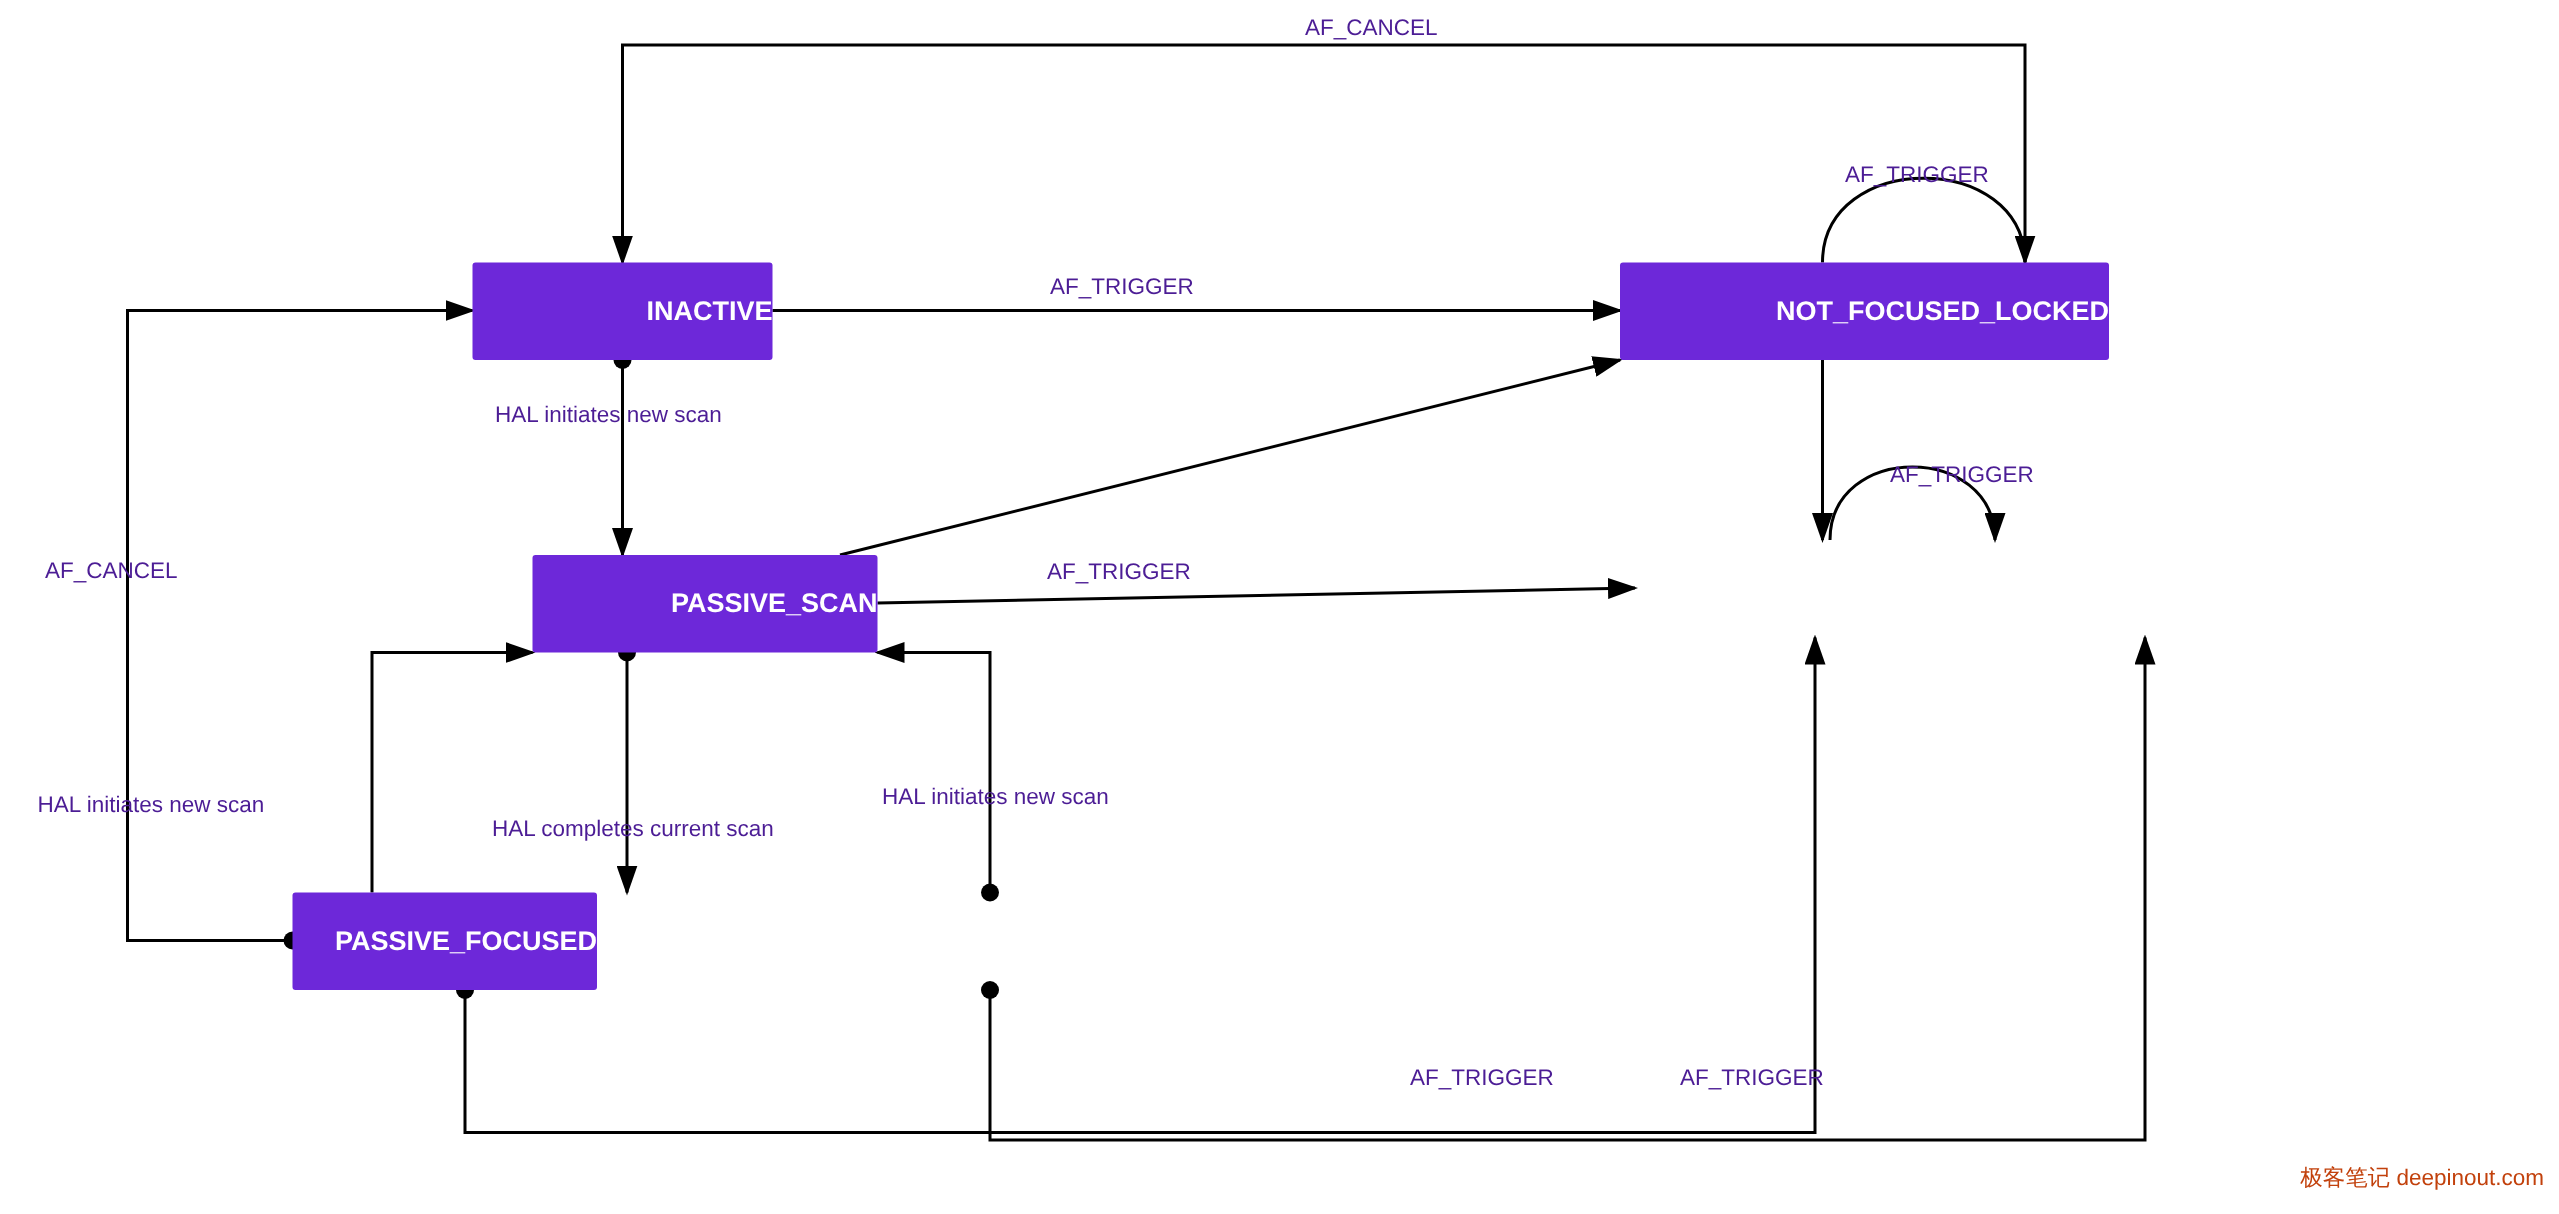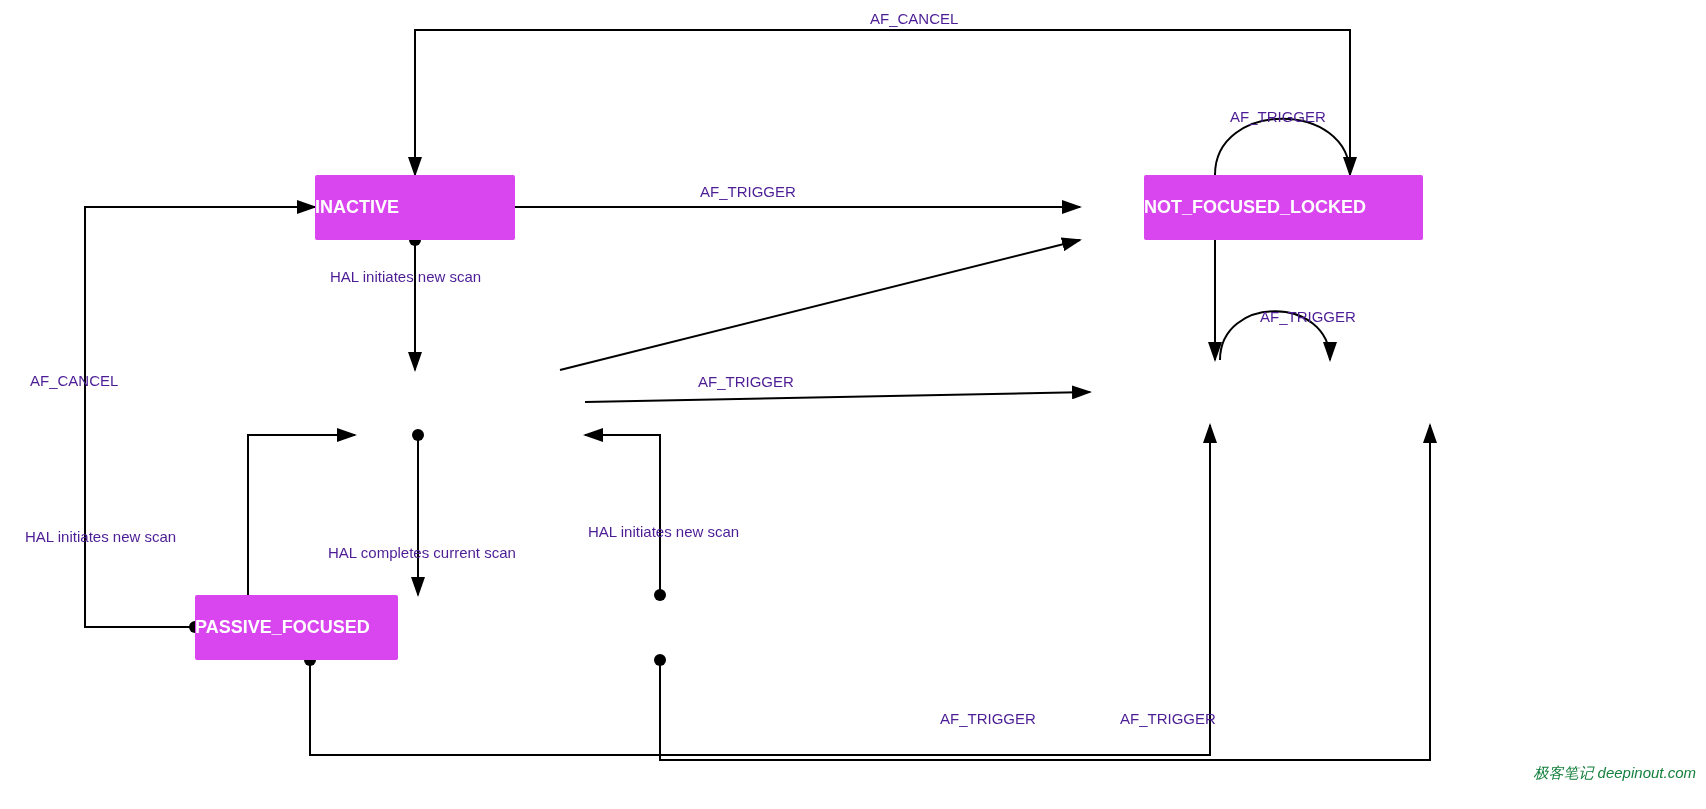--- a/index.html
+++ b/index.html
@@ -11,50 +11,49 @@
       overflow: hidden;
       position: relative;
     }
     .diagram-container {
       position: relative;
       width: 1706px;
       height: 809px;
     }
     .state-box {
       position: absolute;
-      background: #d946ef;
+      background: #6d28d9;
       color: white;
       font-weight: bold;
       font-size: 18px;
       display: flex;
       align-items: center;
-      justify-content: flex-start;
+      justify-content: flex-end;
       text-align: center;
       border-radius: 2px;
     }
     .label {
       position: absolute;
       font-size: 15px;
       color: #4c1d95;
       font-family: Arial, sans-serif;
     }
     svg.arrows {
       position: absolute;
       top: 0; left: 0;
       width: 1706px;
       height: 809px;
       overflow: visible;
     }
     .watermark {
       position: absolute;
-      bottom: 26px;
+      bottom: 14px;
       right: 10px;
       font-size: 15px;
-      color: #15803d;
-      font-style: italic;
+      color: #c2410c;
     }
   </style>
 </head>
 <body>
 
 <div class="diagram-container">
   <svg class="arrows">
     <defs>
       <marker id="arrowhead" markerWidth="10" markerHeight="7" refX="9" refY="3.5" orient="auto">
         <polygon points="0 0, 10 3.5, 0 7" fill="#000"></polygon>
@@ -91,27 +90,30 @@
     <path d="M 660 660 L 660 760 L 1430 760 L 1430 425" fill="none" stroke="#000" stroke-width="2" marker-end="url(#arrowhead)" marker-start="url(#dot)"></path>
 
     <path d="M 1215 240 L 1215 360" fill="none" stroke="#000" stroke-width="2" marker-end="url(#arrowhead)"></path>
 
   </svg>
 
   <div class="state-box" style="left:315px; top:175px; width:200px; height:65px;">
     <span>INACTIVE</span>
   </div>
 
+  <div class="state-box" style="left:355px; top:370px; width:230px; height:65px;">
+    <span>PASSIVE_SCAN</span>
+  </div>
 
   <div class="state-box" style="left:195px; top:595px; width:203px; height:65px;">
     <span>PASSIVE_FOCUSED</span>
   </div>
 
 
-  <div class="state-box" style="left:1144px; top:175px; width:279px; height:65px;">
+  <div class="state-box" style="left:1080px; top:175px; width:326px; height:65px;">
     <span>NOT_FOCUSED_LOCKED</span>
   </div>
 
 
   <div class="label" style="left:870px; top:10px;">AF_CANCEL</div>
 
   <div class="label" style="left:700px; top:183px;">AF_TRIGGER</div>
 
   <div class="label" style="left:330px; top:268px;">HAL initiates new scan</div>
 

